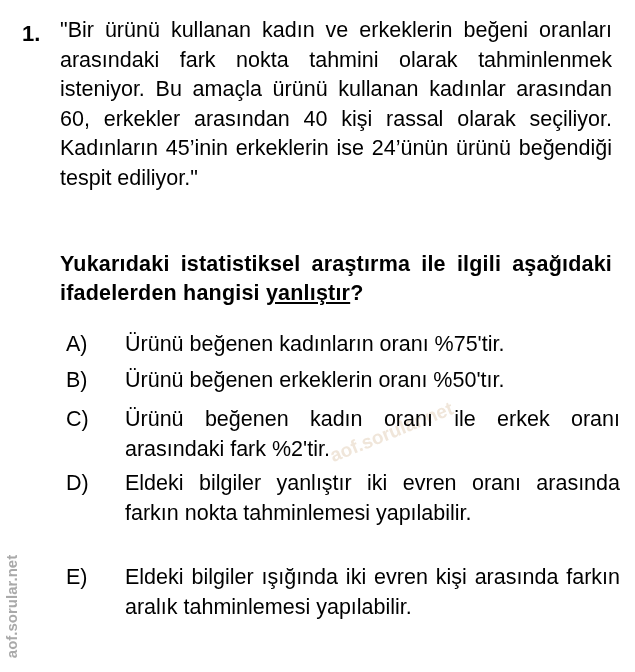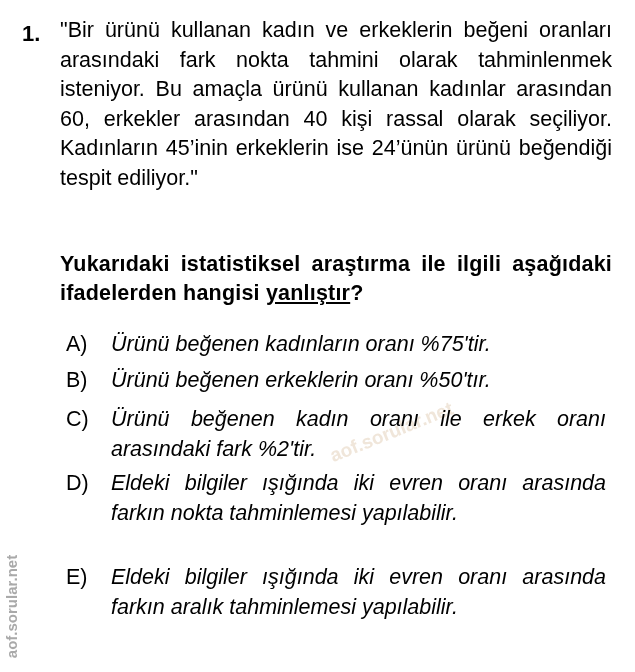--- a/index.html
+++ b/index.html
@@ -6,21 +6,21 @@
   body { width:635px; height:672px; position:relative; overflow:hidden;
          font-family:"Liberation Sans", sans-serif; color:#000; }
   .qnum { position:absolute; left:22px; top:21px; font-size:22px; font-weight:bold; }
   .stem { position:absolute; left:60px; top:16px; width:552px; font-size:21.5px;
           line-height:29.5px; text-align:justify; text-align-last:left; }
   .prompt { position:absolute; left:60px; top:250px; width:552px; font-size:21.5px;
             font-weight:bold; line-height:29px; text-align:justify; text-align-last:left; letter-spacing:0.2px;}
   .prompt u { }
   .opt { position:absolute; left:66px; width:546px; font-size:21.5px; line-height:29.5px; }
   .opt .letter { position:absolute; left:0; top:0; }
-  .opt .text { position:absolute; left:45px; width:495px; text-align:justify; text-align-last:left;font-style:italic; }
+  .opt .text { position:absolute; left:59px; width:495px; text-align:justify; text-align-last:left; }
   .wm-diag { position:absolute; left:335px; top:445px; font-size:19px; font-weight:bold;
              color:#f0e6da; transform:rotate(-22deg); transform-origin:left bottom; white-space:nowrap; }
   .wm-side { position:absolute; left:-40px; top:598px; font-size:15px; font-weight:bold; color:#a9a9a9;
              transform:rotate(-90deg); white-space:nowrap; }
 </style>
 </head>
 <body>
 
 <div class="wm-diag">aof.sorular.net</div>
 <div class="wm-side">aof.sorular.net</div>
@@ -37,18 +37,18 @@
 <div class="opt" style="top:366px">
   <span class="letter">B)</span>
   <span class="text">Ürünü beğenen erkeklerin oranı %50'tır.</span>
 </div>
 <div class="opt" style="top:405px">
   <span class="letter">C)</span>
   <span class="text">Ürünü beğenen kadın oranı ile erkek oranı arasındaki fark %2'tir.</span>
 </div>
 <div class="opt" style="top:469px">
   <span class="letter">D)</span>
-  <span class="text">Eldeki bilgiler ışığında iki evren oranı arasında farkın nokta tahminlemesi yapılabilir.</span>
+  <span class="text">Eldeki bilgiler yanlıştır iki evren oranı arasında farkın nokta tahminlemesi yapılabilir.</span>
 </div>
 <div class="opt" style="top:563px">
   <span class="letter">E)</span>
-  <span class="text">Eldeki bilgiler ışığında iki evren oranı arasında farkın aralık tahminlemesi yapılabilir.</span>
+  <span class="text">Eldeki bilgiler ışığında iki evren kişi arasında farkın aralık tahminlemesi yapılabilir.</span>
 </div>
 
 </body></html>

